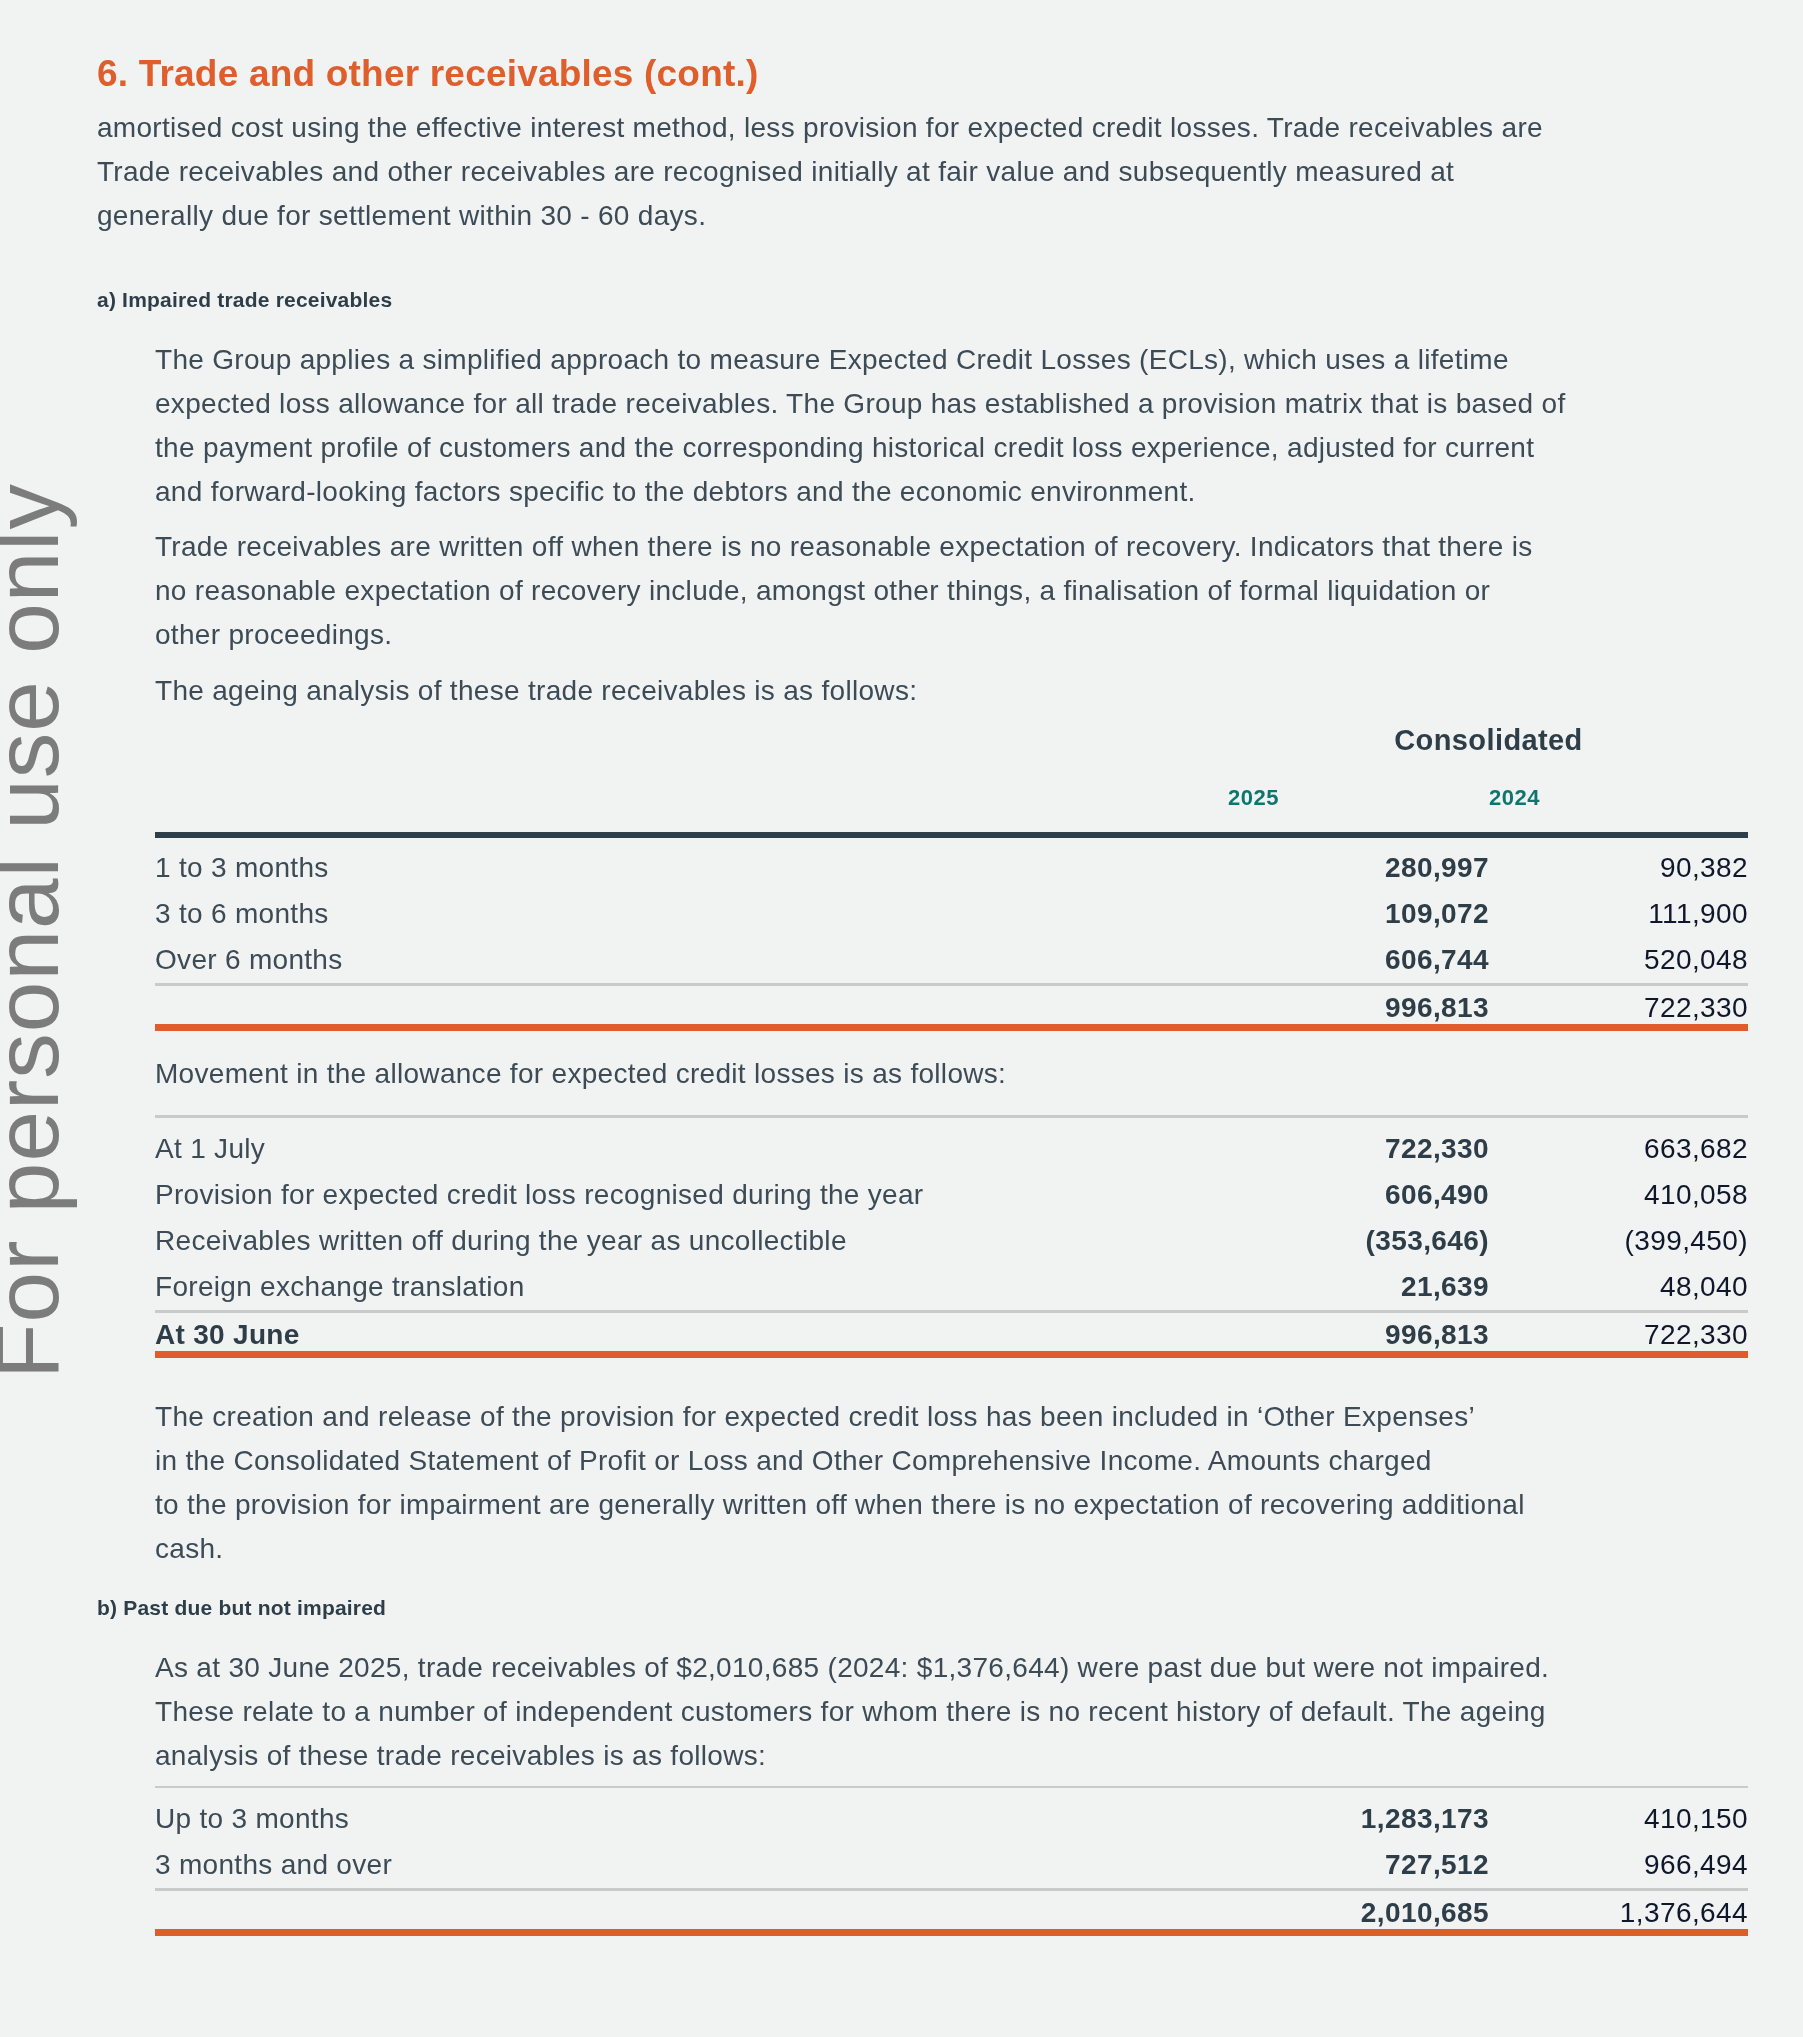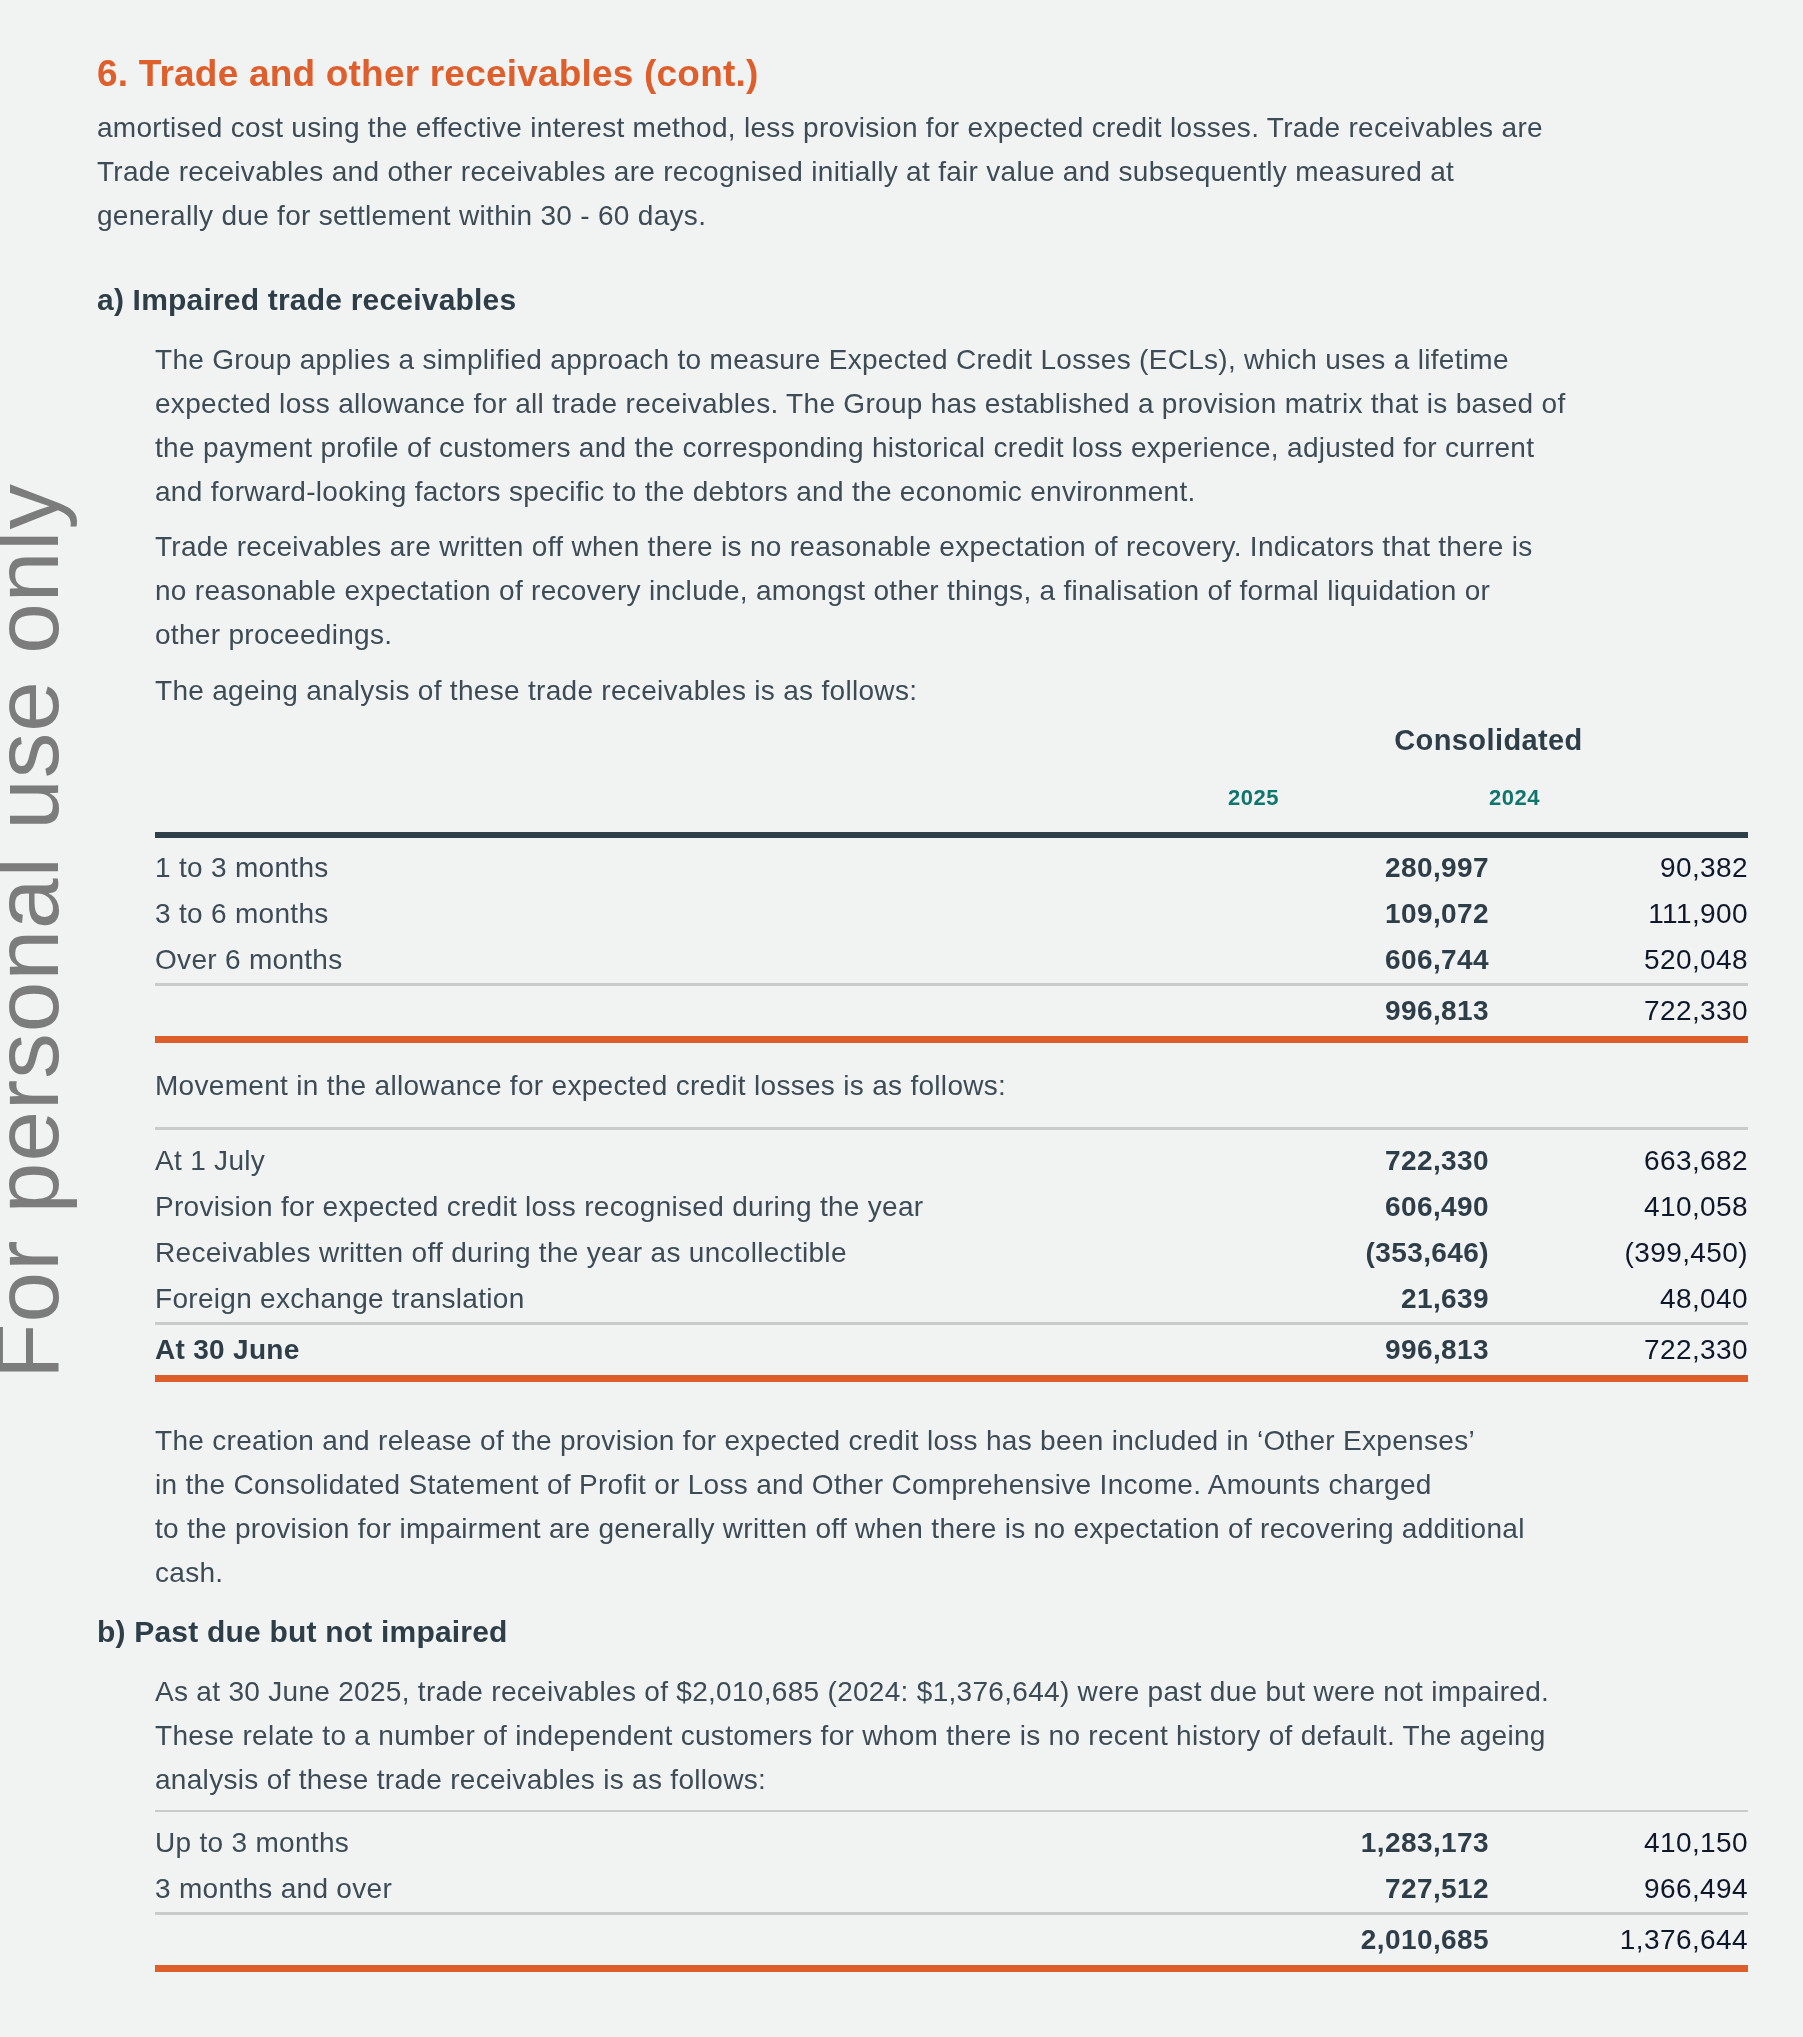--- a/index.html
+++ b/index.html
@@ -23,21 +23,21 @@
     position:relative;z-index:2;
     padding:53px 44px 0 97px;
   }
   h1{
     margin:0;
     font-size:37px;line-height:41px;font-weight:bold;
     color:#DE5F2C;letter-spacing:0.2px;
   }
   h2{
     margin:0;
-    font-size:30px;line-height:35px;font-weight:bold;
+    font-size:21px;line-height:35px;font-weight:bold;
     color:#2E3E48;letter-spacing:0.2px;
   }
   .intro{margin-top:49px;}
   h2.sub-a{margin-top:44px;}
   h2.sub-b{margin-top:19.3px;}
   .indent{margin-left:58px;}
   .para{margin-top:11.6px;}
   .indent > .para:first-child{margin-top:21px;}
   .para-after-rule{margin-top:31px;}
   .para-b{margin-top:17.4px;}
@@ -57,21 +57,21 @@
   .year{
     text-align:left;font-weight:bold;color:#0f766e;
     font-size:22px;line-height:35px;letter-spacing:0.5px;
   }
   .rule-space{margin-top:16.4px;}
   .rule-dark{height:5.8px;background:#2E3F4A;}
   .rule-light{height:2.9px;background:#C9CBCB;}
   .rule-orange{height:6.8px;background:#DD5E2B;}
   .trow{height:46px;}
   .trow.first{margin-top:7.7px;}
-  .trow.total{height:50px;}
+  .trow.total{height:38px;}
   .tlabel{color:#3C4B55;}
   .tlabel.bold{font-weight:bold;color:#2E3E48;}
   .tnum{text-align:right;color:#0f172a;letter-spacing:0.4px;}
   .tnum.bold{font-weight:bold;color:#2E3E48;}
 </style>
 </head>
 <body>
 
 <div class="watermark">For personal use only</div>
 

